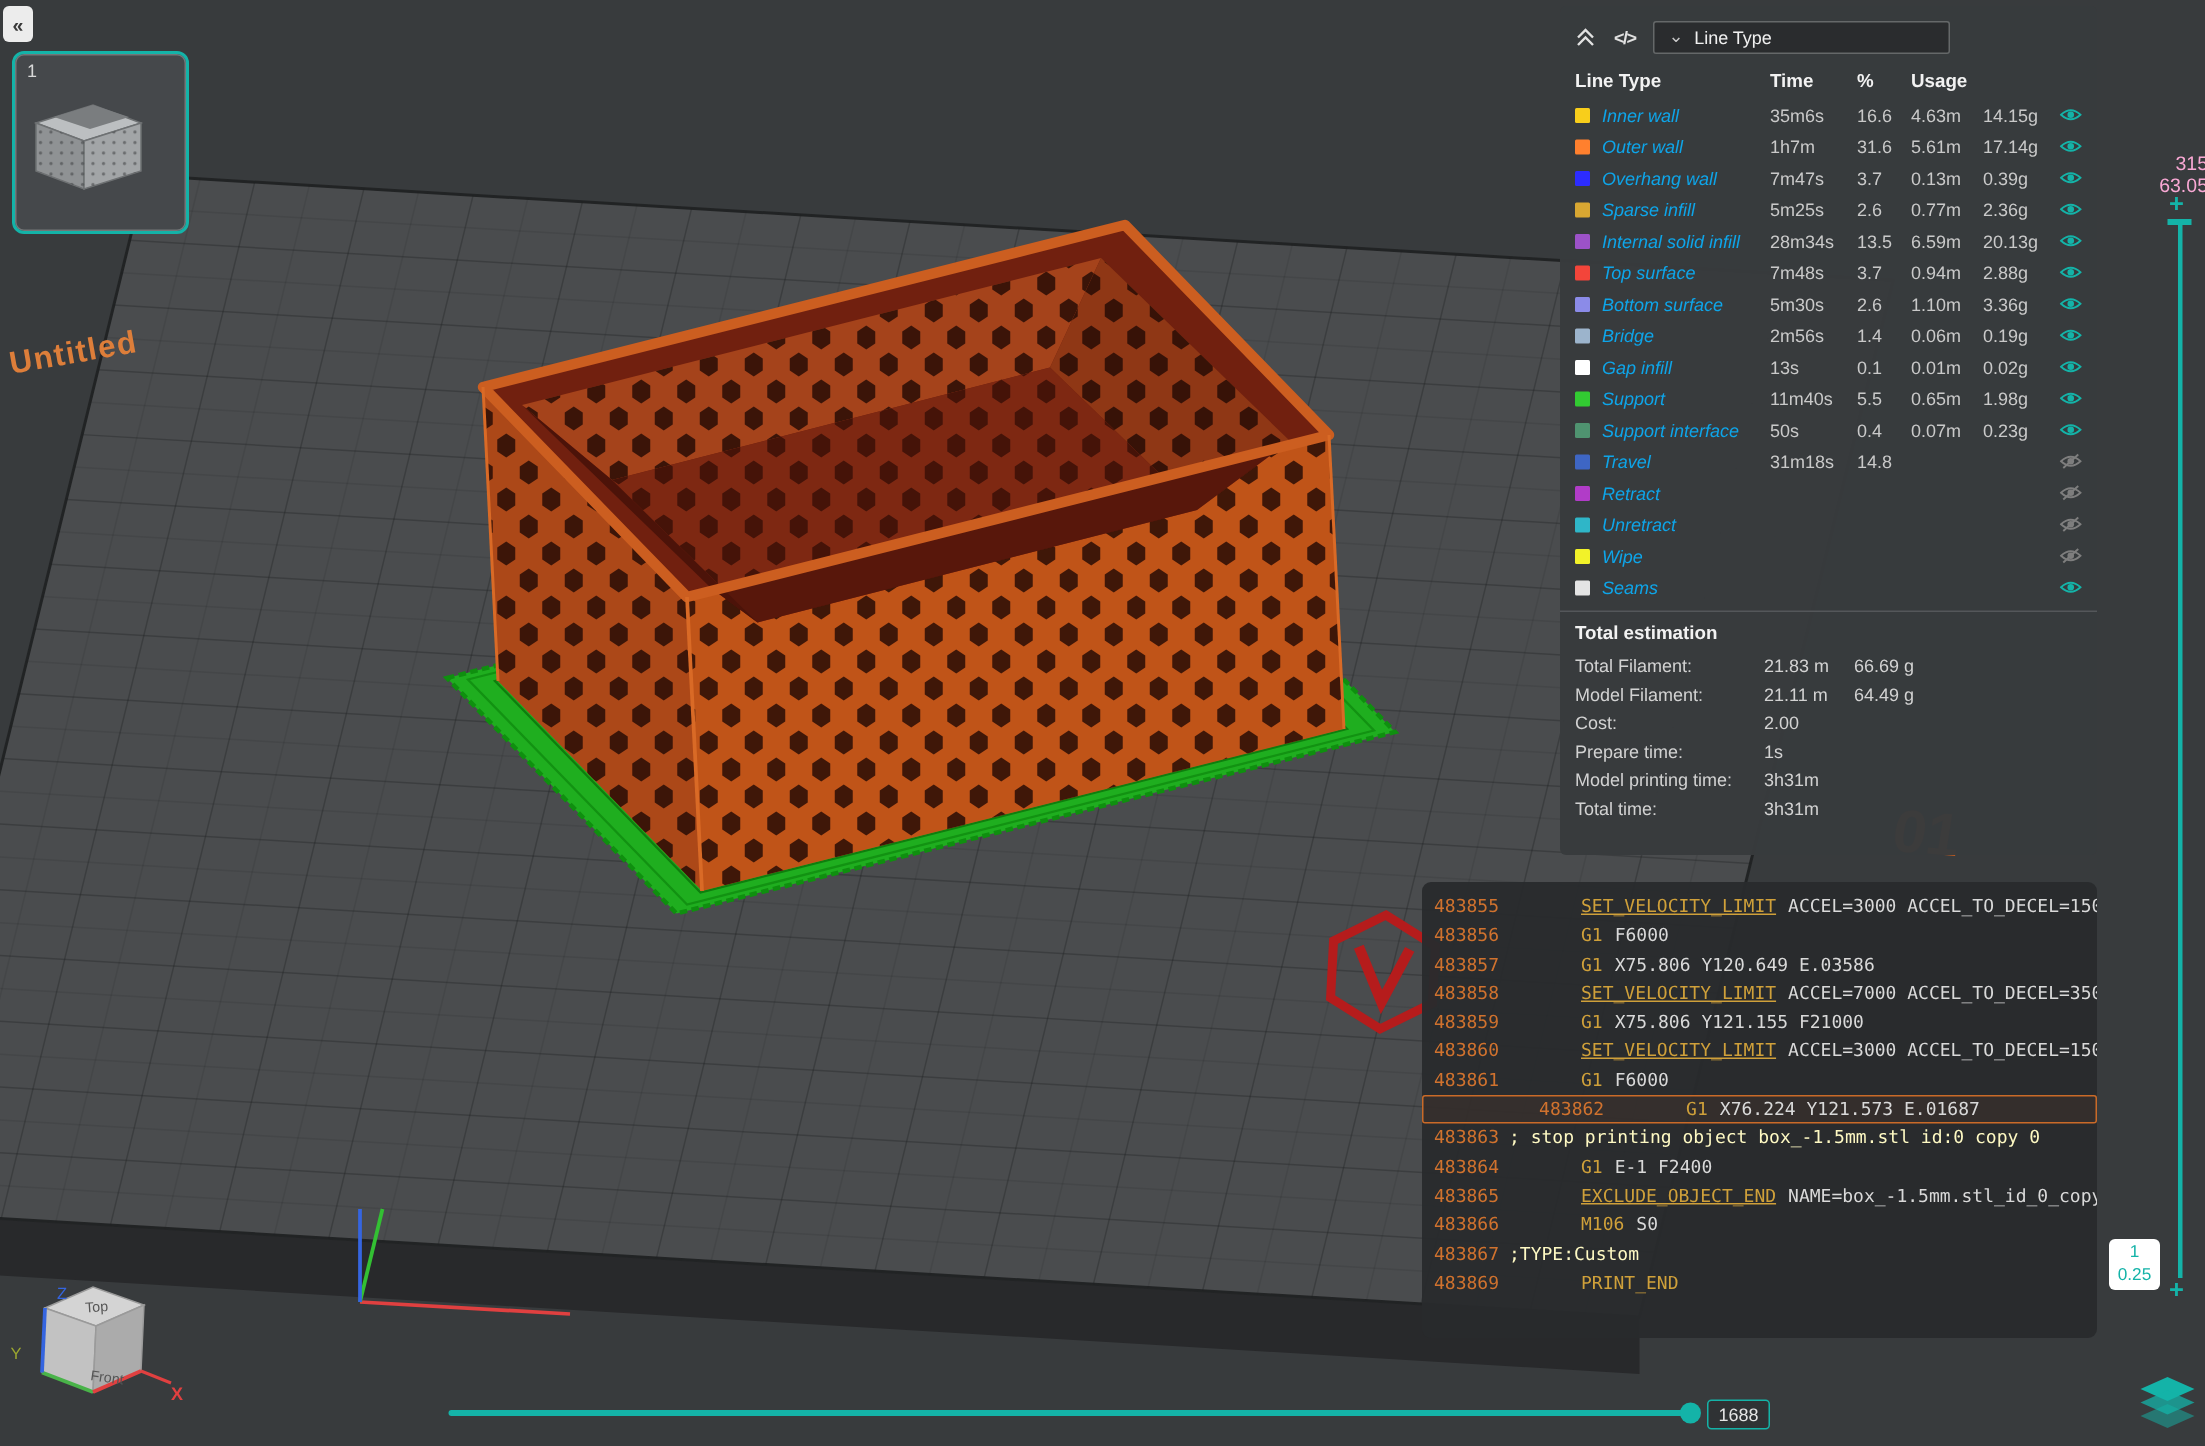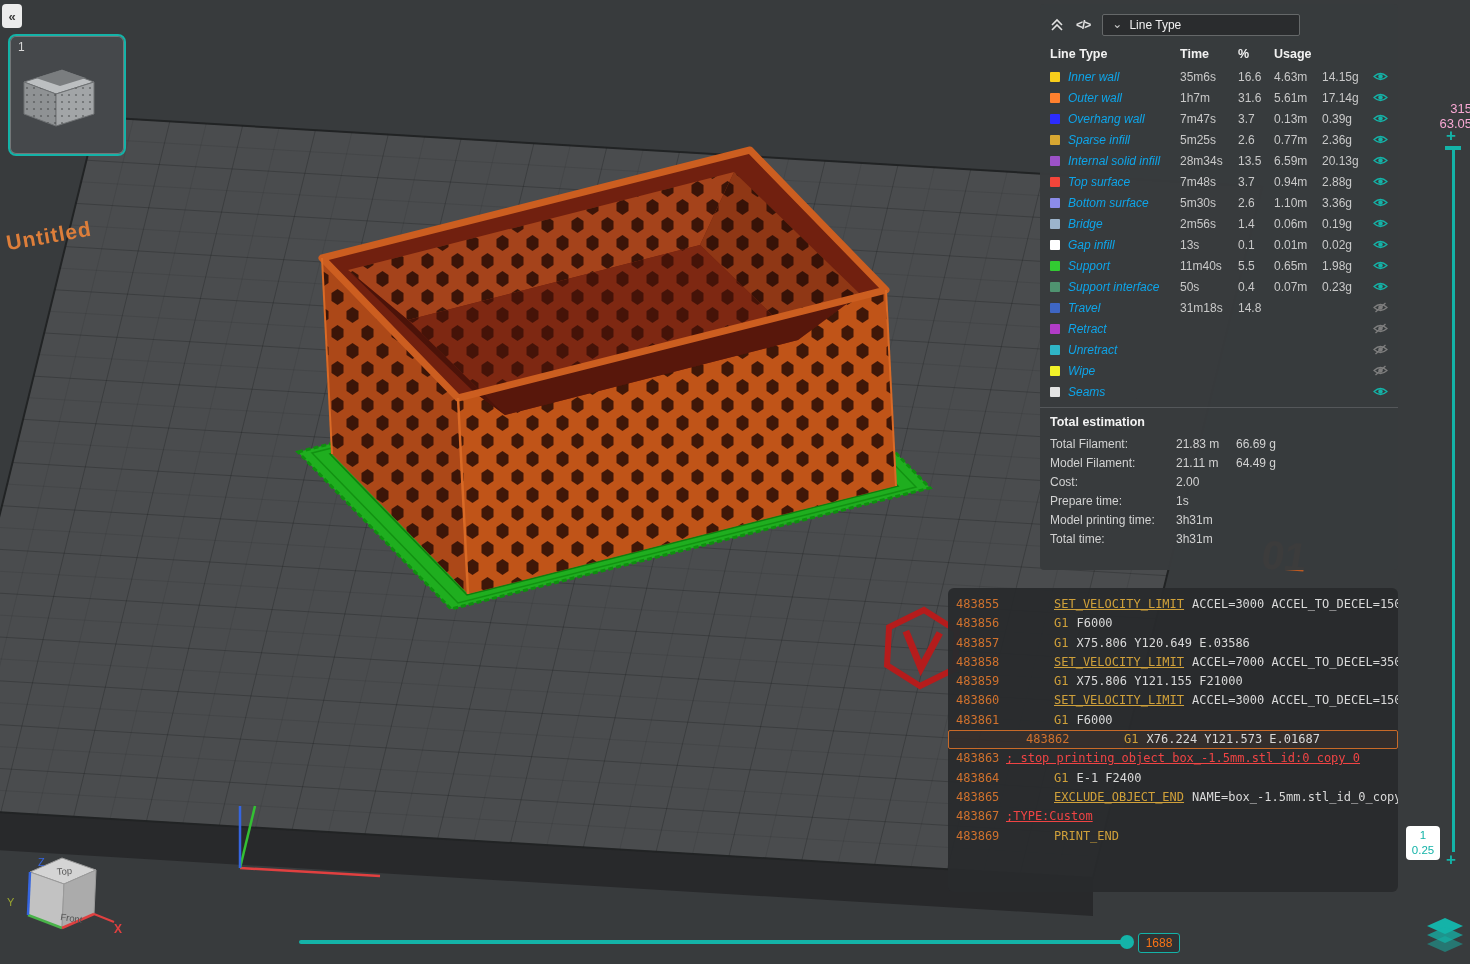--- a/index.html
+++ b/index.html
@@ -50,38 +50,38 @@
   .tot-v2{flex:1;}
 
   
   .gcode-panel{position:absolute;left:948px;top:588px;width:450px;height:304px;background:rgba(41,43,45,0.96);
     border-radius:6px;font-family:"DejaVu Sans Mono",monospace;font-size:12px;padding:7px 0;box-sizing:border-box;}
   .gc-row{display:flex;height:19.3px;line-height:19.3px;padding:0 8px;white-space:nowrap;overflow:hidden;}
   .gc-num{color:#D0722E;width:50px;flex:none;}
   .gc-kw{color:#CFA03A;margin-right:8px;margin-left:48px;}
   .gc-kw.u{text-decoration:underline;}
   .gc-txt{color:#D9D9D9;}
-  .gc-txt.cm{color:#ef4444;text-decoration:underline;}
+  .gc-txt.cm{color:#fef9c3;}
   .gc-row.hl{outline:1px solid #C96A28;outline-offset:-1px;background:rgba(201,106,40,0.07);border-radius:2px;justify-content:center;}
 
   
   .vlabels-top{position:absolute;left:1430px;top:101px;width:42px;text-align:right;color:#f9a8d4;
     font-size:13px;line-height:15px;}
   .vplus-top{position:absolute;left:1446px;top:126px;color:#14B3A8;font-size:17px;font-weight:bold;cursor:pointer;}
   .vtrack{position:absolute;left:1452px;top:148px;width:3px;height:704px;background:#14B3A8;cursor:pointer;}
   .vtick{position:absolute;left:1445px;top:146px;width:16px;height:4px;background:#14B3A8;cursor:pointer;}
   .vbadge{position:absolute;left:1406px;top:826px;width:34px;height:34px;background:#FFFFFF;border-radius:4px;
     color:#14B3A8;font-size:11.5px;line-height:15px;text-align:center;padding-top:2px;box-sizing:border-box;cursor:pointer;}
   .vplus-bottom{position:absolute;left:1446px;top:850px;color:#14B3A8;font-size:17px;font-weight:bold;cursor:pointer;}
 
   
   .htrack{position:absolute;left:299px;top:940px;width:830px;height:4px;background:#14B3A8;border-radius:2px;cursor:pointer;}
   .hhandle{position:absolute;left:1120px;top:935px;width:14px;height:14px;background:#14B3A8;border-radius:50%;cursor:pointer;}
   .hbadge{position:absolute;left:1138px;top:933px;width:40px;height:18px;background:#2F3234;border:1px solid #14B3A8;
-    border-radius:3px;color:#f97316;font-size:12px;line-height:18px;text-align:center;}
+    border-radius:3px;color:#e5e5e5;font-size:12px;line-height:18px;text-align:center;}
 
   .layers-btn{position:absolute;left:1426px;top:918px;cursor:pointer;}
   .navcube{position:absolute;left:2px;top:840px;}
 </style>
 </head>
 <body>
 
 <svg class="scene" width="1470" height="964" viewBox="0 0 1470 964">
   <defs>
     <pattern id="hexA" width="30" height="36" patternUnits="userSpaceOnUse">
@@ -569,20 +569,25 @@
       <span class="gc-num">483864</span>
       <span class="gc-kw">G1</span>
       <span class="gc-txt">E-1 F2400</span>
     </div>
     <div class="gc-row">
       <span class="gc-num">483865</span>
       <span class="gc-kw u">EXCLUDE_OBJECT_END</span>
       <span class="gc-txt">NAME=box_-1.5mm.stl_id_0_copy_0</span>
     </div>
     <div class="gc-row">
+      <span class="gc-num">483866</span>
+      <span class="gc-kw">M106</span>
+      <span class="gc-txt">S0</span>
+    </div>
+    <div class="gc-row">
       <span class="gc-num">483867</span>
       <span class="gc-txt cm">;TYPE:Custom</span>
     </div>
     <div class="gc-row">
       <span class="gc-num">483869</span>
       <span class="gc-kw">PRINT_END</span>
       <span class="gc-txt"></span>
     </div>
   </div>
 

